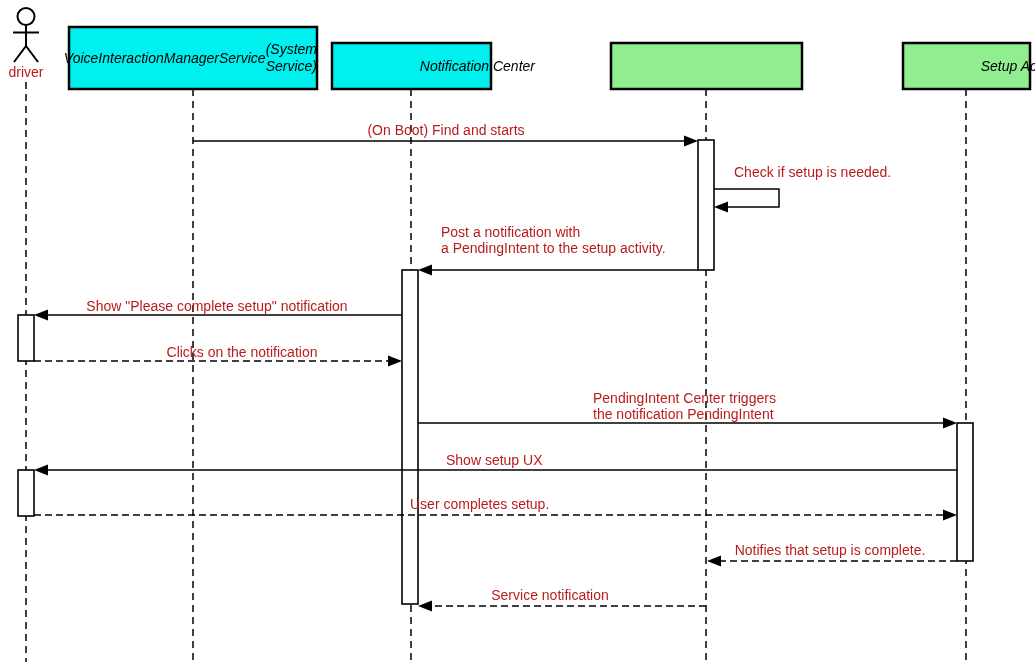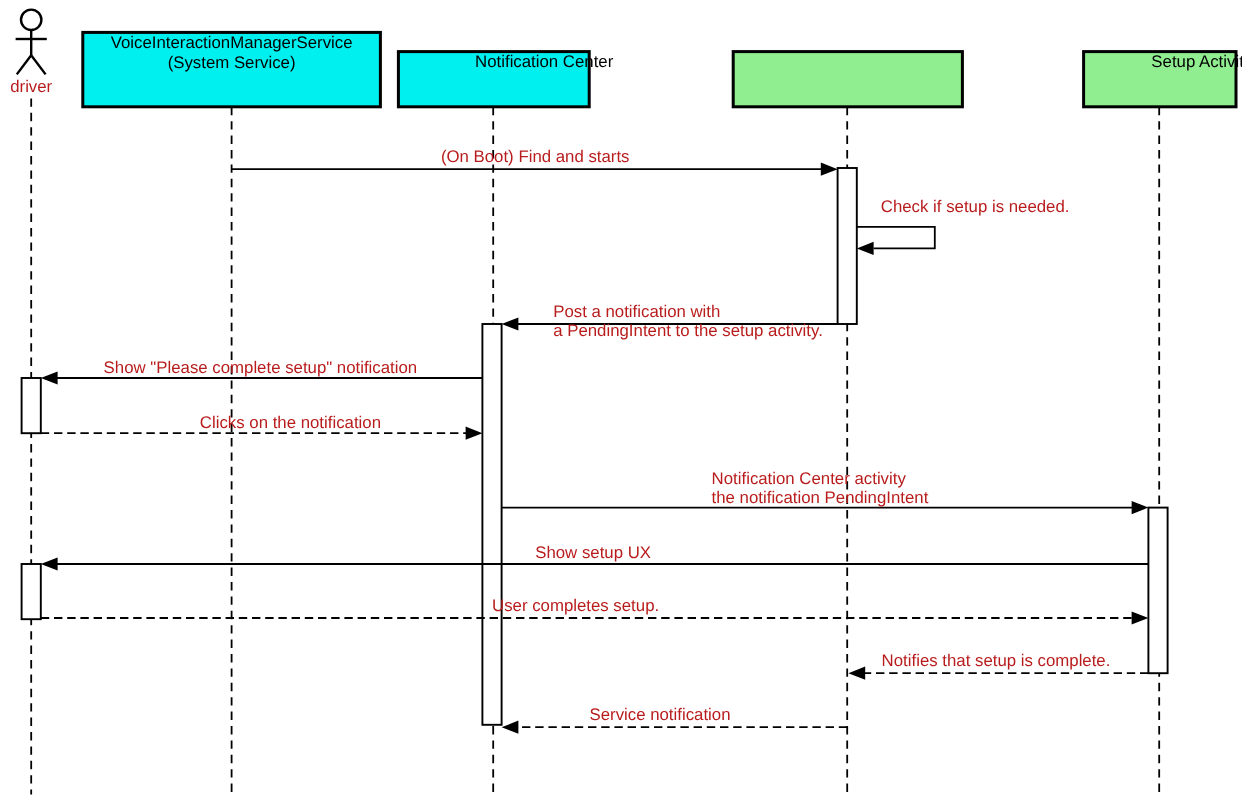--- a/index.html
+++ b/index.html
@@ -7,22 +7,22 @@
     position:relative;width:1035px;height:664px;background:#ffffff;
     font-family:"Liberation Sans",sans-serif;color:#000;overflow:hidden;
   }
   .layer{position:absolute;left:0;top:0;width:1035px;height:664px;}
   .label{
     position:absolute;font-size:14px;line-height:16px;white-space:nowrap;
     color:#b91c1c;
   }
   .label.centered{transform:translateX(-50%);}
   .box-label{
-    position:absolute;display:flex;flex-direction:column;align-items:center;
-    justify-content:flex-start;text-align:center;font-size:14px;line-height:17px;
+    position:absolute;display:flex;flex-direction:row;align-items:center;
+    justify-content:flex-end;text-align:center;font-size:14px;line-height:17px;font-style:italic;
   }
 </style>
 </head>
 <body>
 
 <div class="canvas">
 
   <svg class="layer" width="1035" height="664" viewBox="0 0 1035 664">
 
     <g stroke="#000" stroke-width="1.5" stroke-dasharray="7,5">
@@ -116,31 +116,31 @@
 
   <div class="box-label" style="left:332px;top:43px;width:163px;height:46px;margin-left:40px;">Notification Center</div>
 
 
   <div class="box-label" style="left:903px;top:43px;width:127px;height:46px;padding-left:35px;">Setup Activity</div>
 
   <div class="label centered" style="left:446px;top:122px;">(On Boot) Find and starts</div>
 
   <div class="label" style="left:734px;top:164px;">Check if setup is needed.</div>
 
-  <div class="label" style="left:441px;top:251px;margin-left:20px;">
+  <div class="label" style="left:441px;top:224px;">
     <div>Post a notification with</div>
     <div>a PendingIntent to the setup activity.</div>
   </div>
 
   <div class="label centered" style="left:217px;top:298px;">Show "Please complete setup" notification</div>
 
   <div class="label centered" style="left:218px;top:344px;margin-left:24px;">Clicks on the notification</div>
 
   <div class="label" style="left:593px;top:390px;">
-    <div>Notification Center activity</div>
+    <div>PendingIntent Center triggers</div>
     <div>the notification PendingIntent</div>
   </div>
 
   <div class="label" style="left:446px;top:452px;">Show setup UX</div>
 
   <div class="label" style="left:410px;top:496px;">User completes setup.</div>
 
   <div class="label centered" style="left:830px;top:542px;">Notifies that setup is complete.</div>
 
   <div class="label centered" style="left:550px;top:587px;">Service notification</div>

